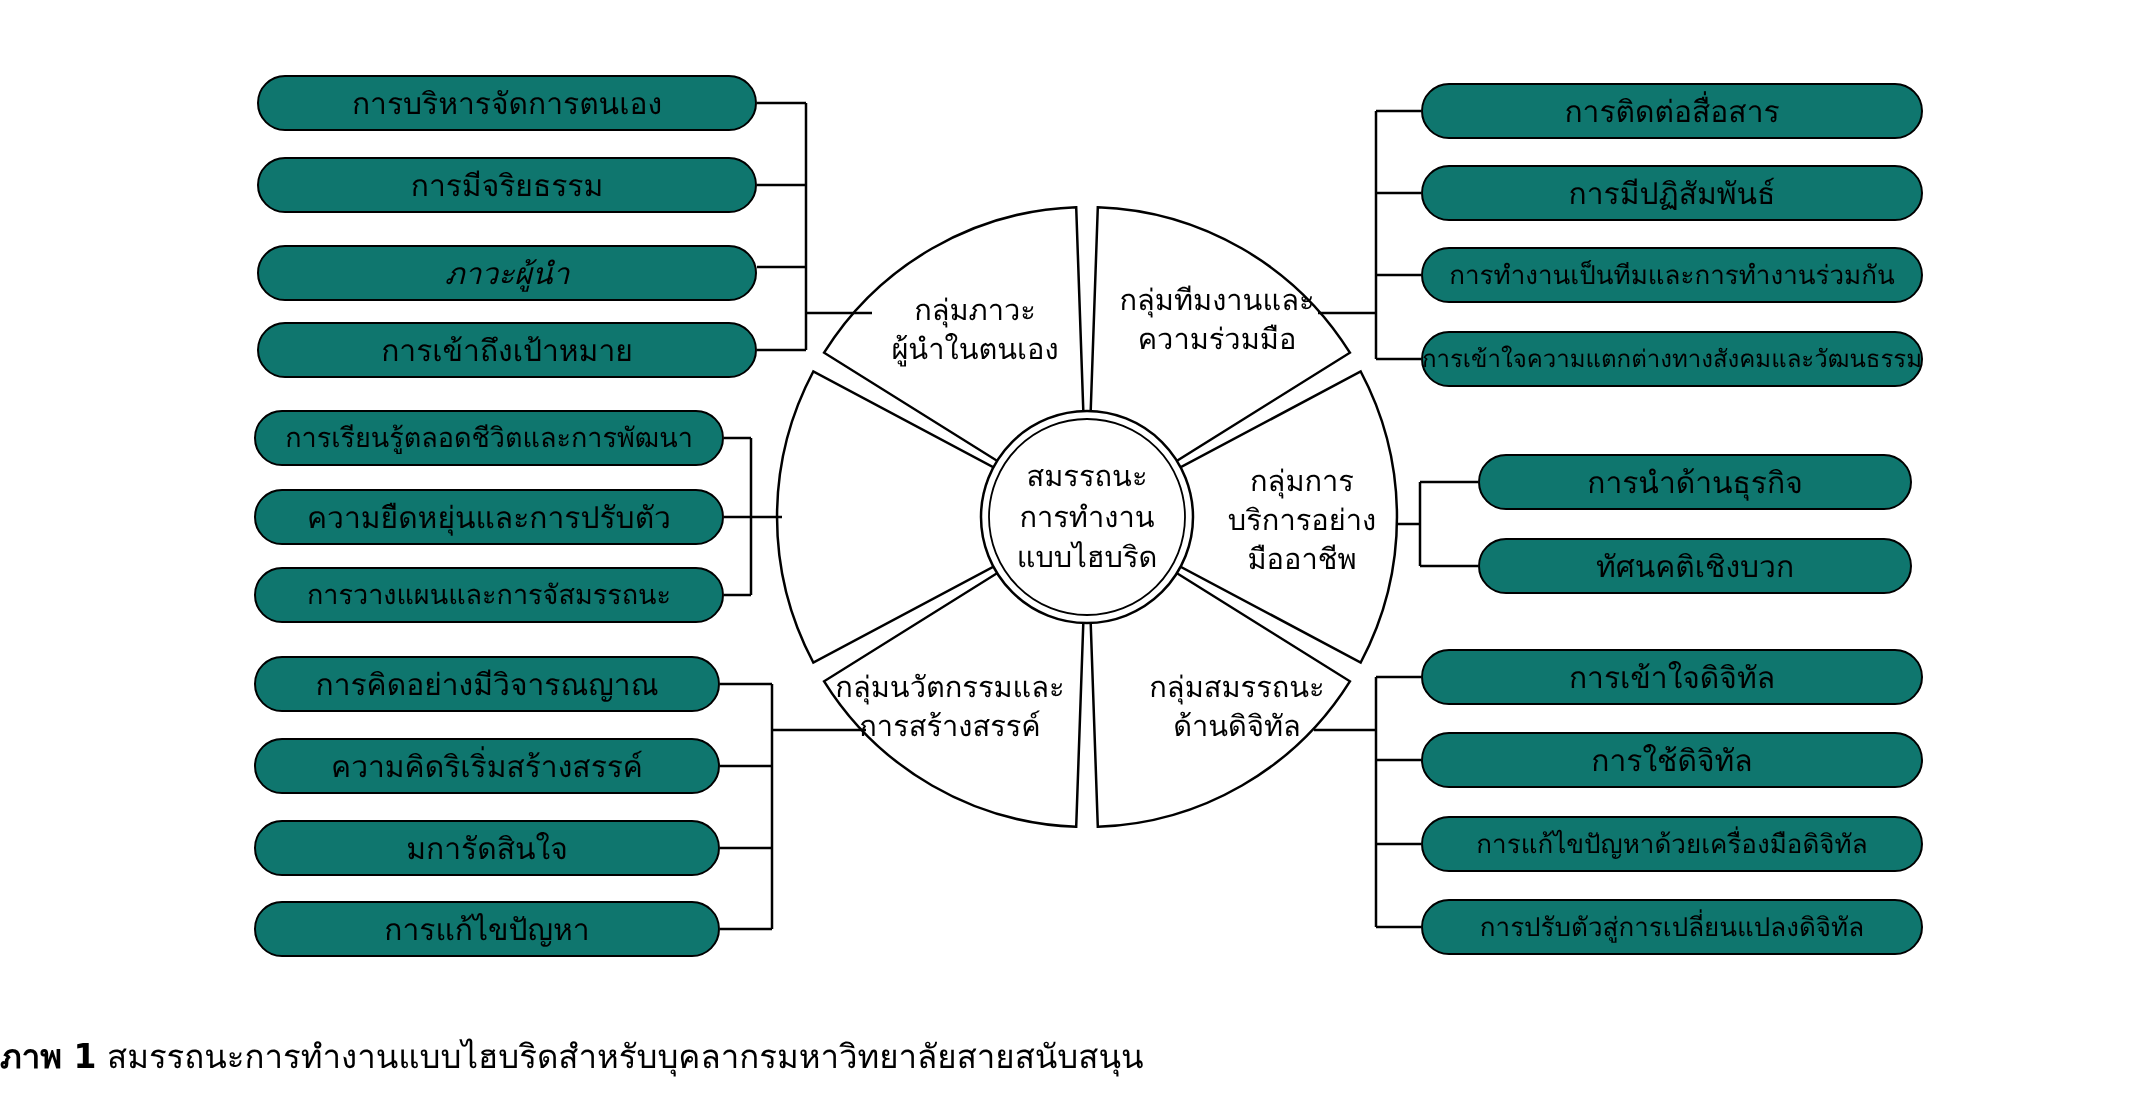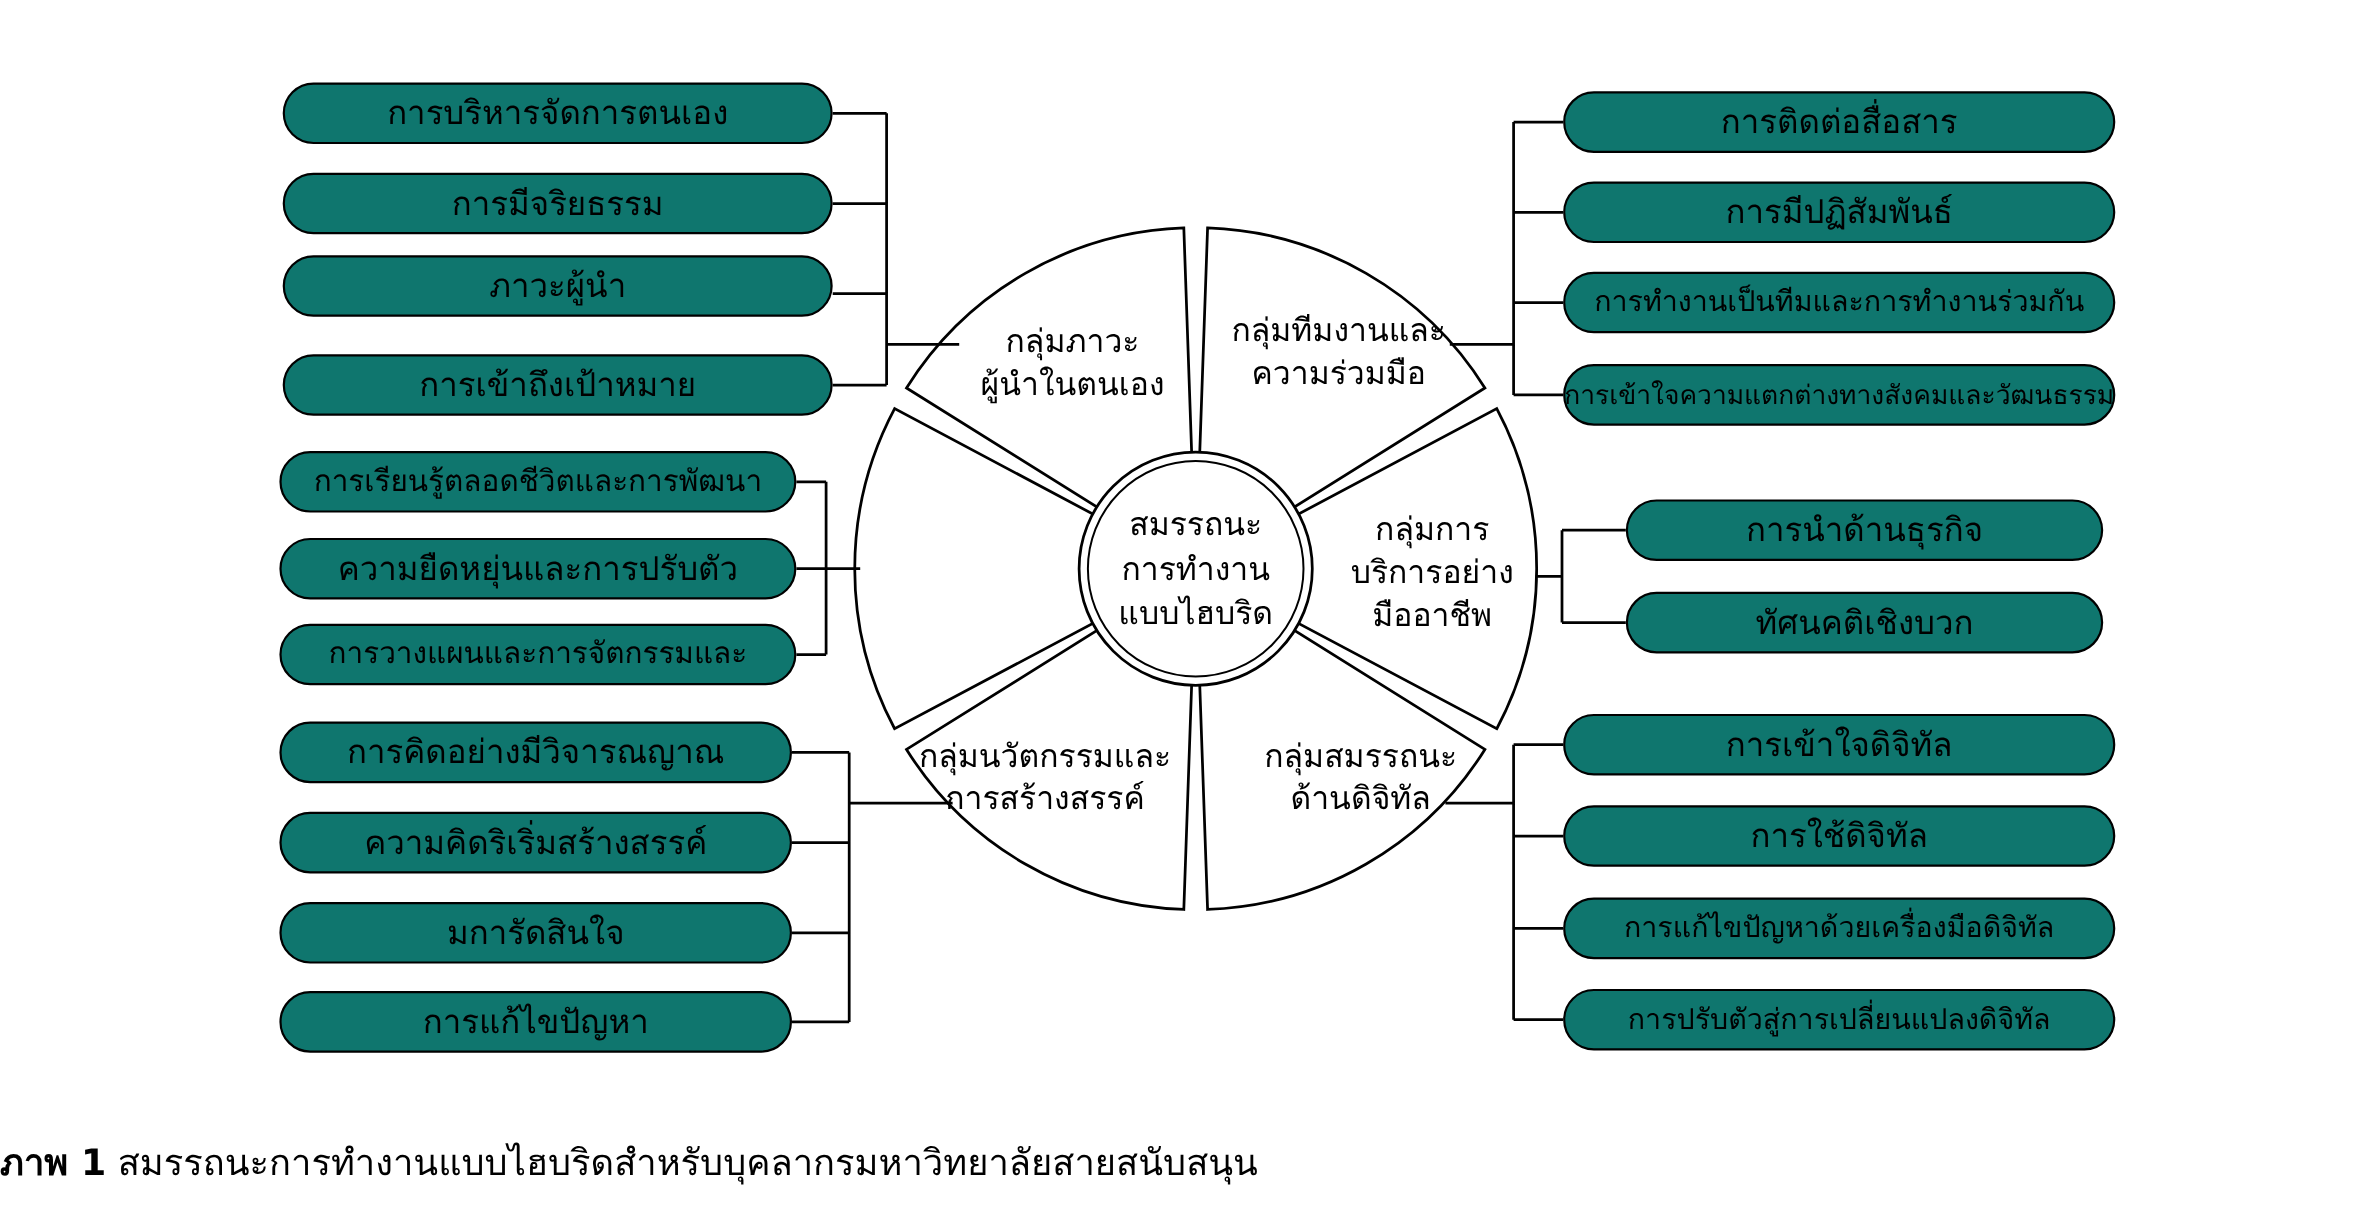--- a/index.html
+++ b/index.html
@@ -105,26 +105,26 @@
 การสร้างสรรค์</div>
   <div class="seg-label" style="left:1237px; top:707px;">กลุ่มสมรรถนะ
 ด้านดิจิทัล</div>
 
   <div class="center-label" style="left:1087px; top:517px;">สมรรถนะ
 การทำงาน
 แบบไฮบริด</div>
 
   <div class="pill" style="left:257px; top:75px;  width:500px;">การบริหารจัดการตนเอง</div>
   <div class="pill" style="left:257px; top:157px; width:500px;">การมีจริยธรรม</div>
-  <div class="pill" style="left:257px; top:232px; width:500px;">ภาวะผู้นำ</div>
+  <div class="pill" style="left:257px; top:245px; width:500px;font-style:italic;">ภาวะผู้นำ</div>
   <div class="pill" style="left:257px; top:322px; width:500px;">การเข้าถึงเป้าหมาย</div>
 
   <div class="pill fs27" style="left:254px; top:410px; width:470px;">การเรียนรู้ตลอดชีวิตและการพัฒนา</div>
   <div class="pill" style="left:254px; top:489px; width:470px;">ความยืดหยุ่นและการปรับตัว</div>
-  <div class="pill fs27" style="left:254px; top:567px; width:470px;">การวางแผนและการจัตกรรมและ</div>
+  <div class="pill fs27" style="left:254px; top:567px; width:470px;">การวางแผนและการจัสมรรถนะ</div>
 
   <div class="pill" style="left:254px; top:656px; width:466px;">การคิดอย่างมีวิจารณญาณ</div>
   <div class="pill" style="left:254px; top:738px; width:466px;">ความคิดริเริ่มสร้างสรรค์</div>
   <div class="pill" style="left:254px; top:820px; width:466px;">มการัดสินใจ</div>
   <div class="pill" style="left:254px; top:901px; width:466px;">การแก้ไขปัญหา</div>
 
   <div class="pill" style="left:1421px; top:83px;  width:502px;">การติดต่อสื่อสาร</div>
   <div class="pill" style="left:1421px; top:165px; width:502px;">การมีปฏิสัมพันธ์</div>
   <div class="pill fs26" style="left:1421px; top:247px; width:502px;">การทำงานเป็นทีมและการทำงานร่วมกัน</div>
   <div class="pill fs24" style="left:1421px; top:331px; width:502px;">การเข้าใจความแตกต่างทางสังคมและวัฒนธรรม</div>

